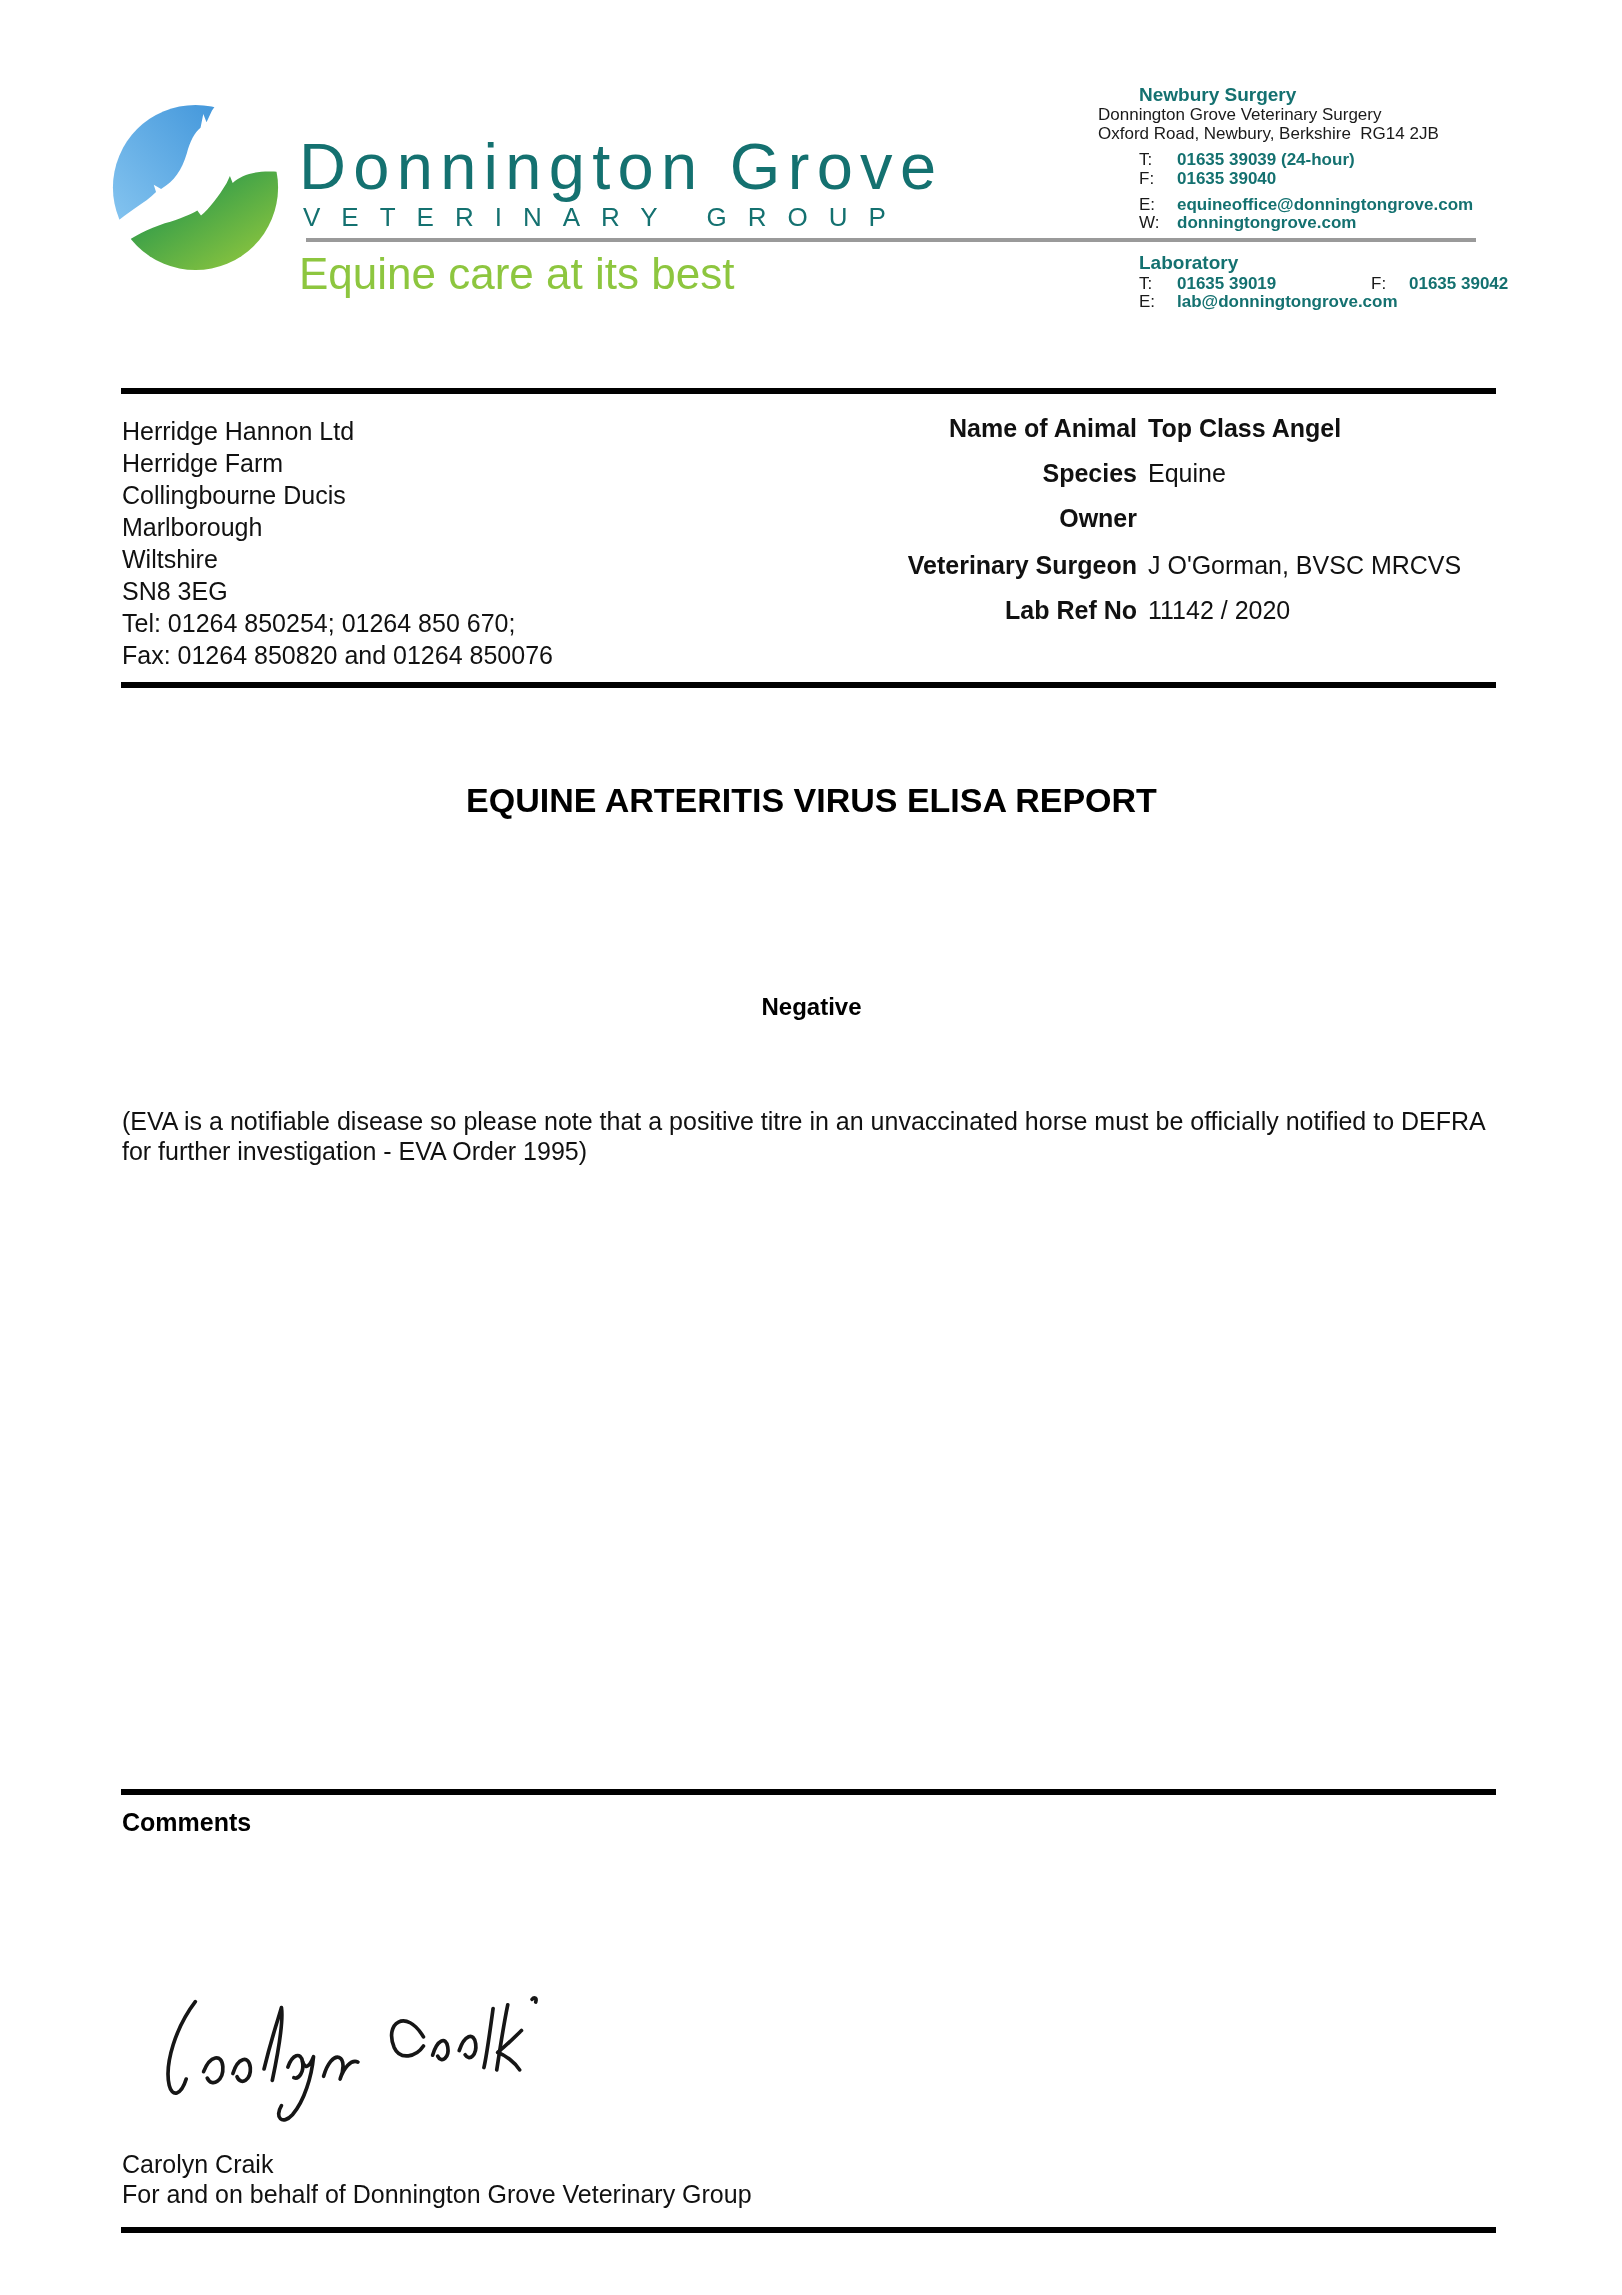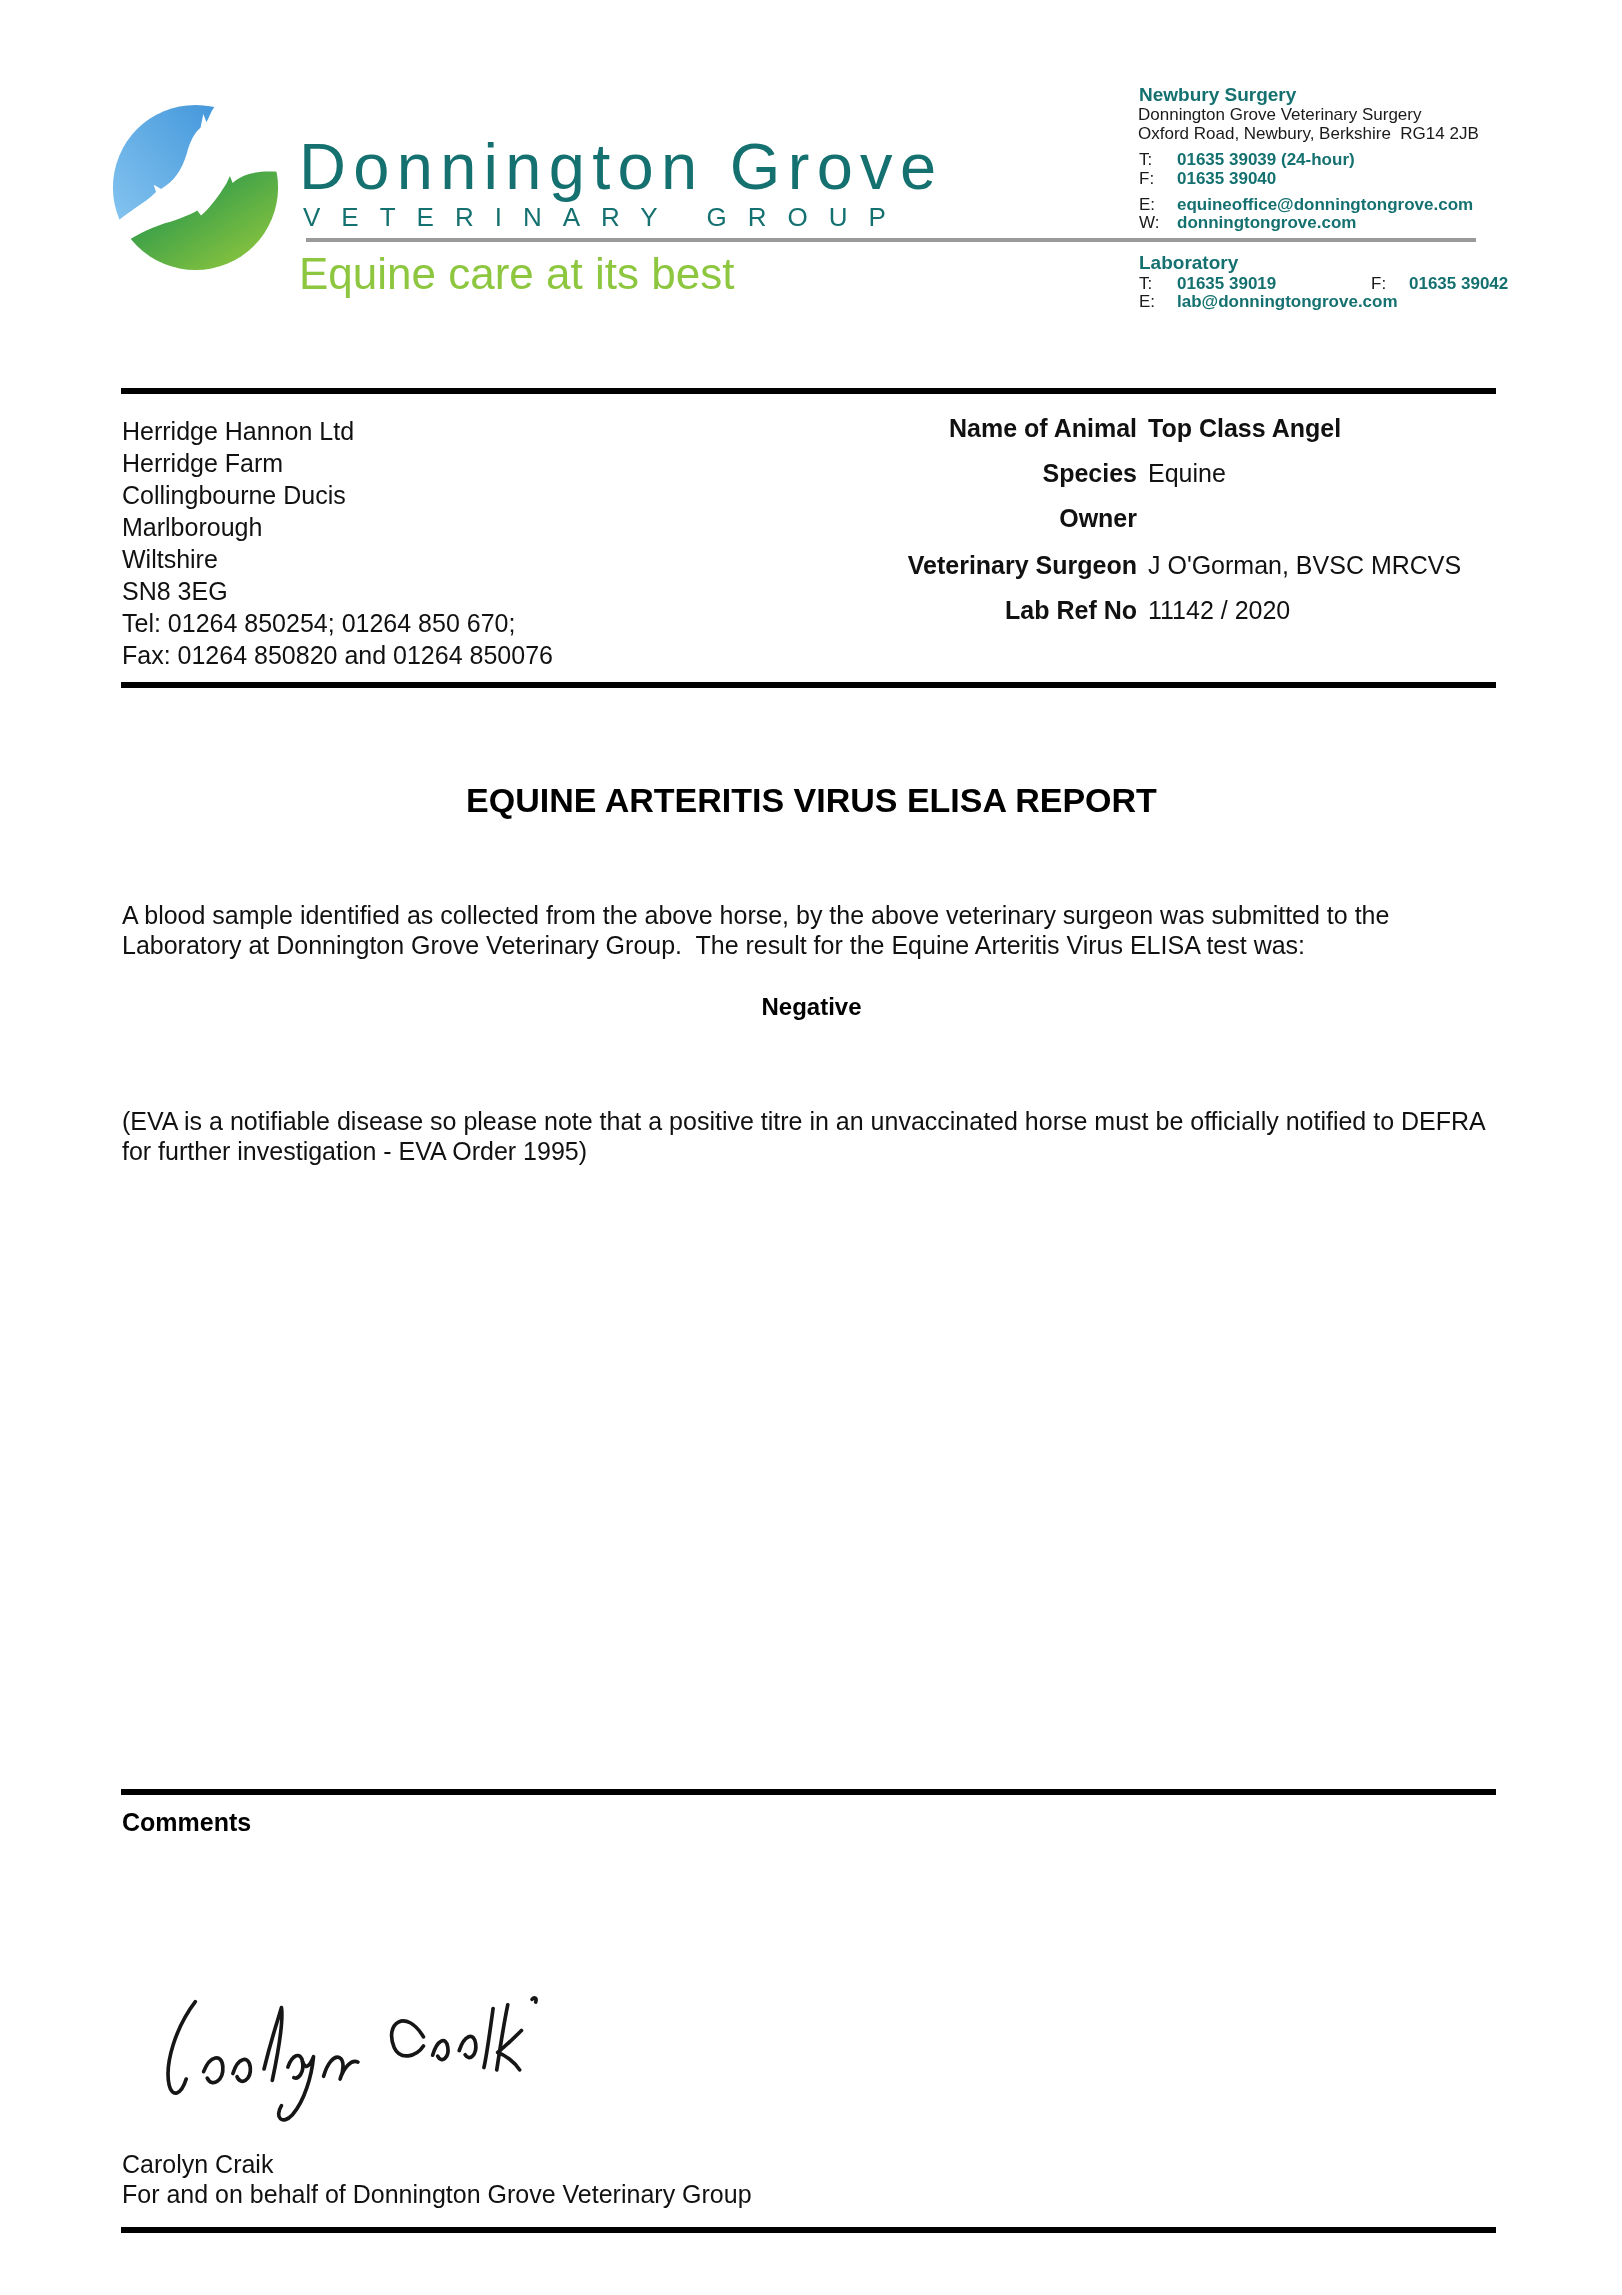--- a/index.html
+++ b/index.html
@@ -27,21 +27,21 @@
     color:#147170;font-weight:400;white-space:nowrap;
   }
   .tagline{
     left:299px;top:250px;width:643px;
     font-size:44px;line-height:1.1;color:#8DC63F;white-space:nowrap;
   }
   .rule-gray{left:306px;top:238px;width:1170px;height:3.7px;background:#9a9a9a;}
 
   .contact{font-size:17px;line-height:1.2;white-space:nowrap;}
   .c-title{left:1139px;font-size:19px;font-weight:bold;color:#147170;}
-  .c-black{left:1138px;color:#1a1a1a;}
+  .c-black{left:1098px;color:#1a1a1a;}
   .c-row{left:1139px;color:#1a1a1a;}
   .c-row .lab{display:inline-block;width:38px;color:#1a1a1a;}
   .c-row .lab2{display:inline-block;width:38px;margin-left:42px;color:#1a1a1a;}
   .c-row .val{color:#147170;font-weight:bold;}
 
   
   .rule-black{left:121px;width:1375px;height:6px;background:#000000;}
 
   
   .addr{left:122px;top:415px;font-size:25px;line-height:32px;color:#111;}
@@ -163,21 +163,20 @@
     <span class="d-value">J O'Gorman, BVSC MRCVS</span>
   </div>
   <div class="abs d-row" style="top:595px;width:1623px;">
     <span class="d-label">Lab Ref No</span>
     <span class="d-value">11142 / 2020</span>
   </div>
 
   <div class="abs rule-black" style="top:682px;"></div>
 
   <div class="abs title">EQUINE ARTERITIS VIRUS ELISA REPORT</div>
-  <div class="abs para">A blood sample identified as collected from the above horse, by the above veterinary surgeon was submitted to the Laboratory at Donnington Grove Veterinary Group.&nbsp; The result for the Equine Arteritis Virus ELISA test was:</div>
   <div class="abs result">Negative</div>
   <div class="abs notice">(EVA is a notifiable disease so please note that a positive titre in an unvaccinated horse must be officially notified to DEFRA for further investigation - EVA Order 1995)</div>
 
   <div class="abs rule-black" style="top:1789px;"></div>
   <div class="abs comments">Comments</div>
 
   <svg class="abs sig" viewBox="0 0 1270 310" fill="none" stroke="#161616" stroke-width="8" stroke-linecap="round" stroke-linejoin="round">
 
     <path d="M150,45 C108,100 82,180 93,228 C99,254 119,250 130,214"></path>
     <path d="M168,198 C182,162 208,158 210,187 C212,217 187,234 176,212"></path>

